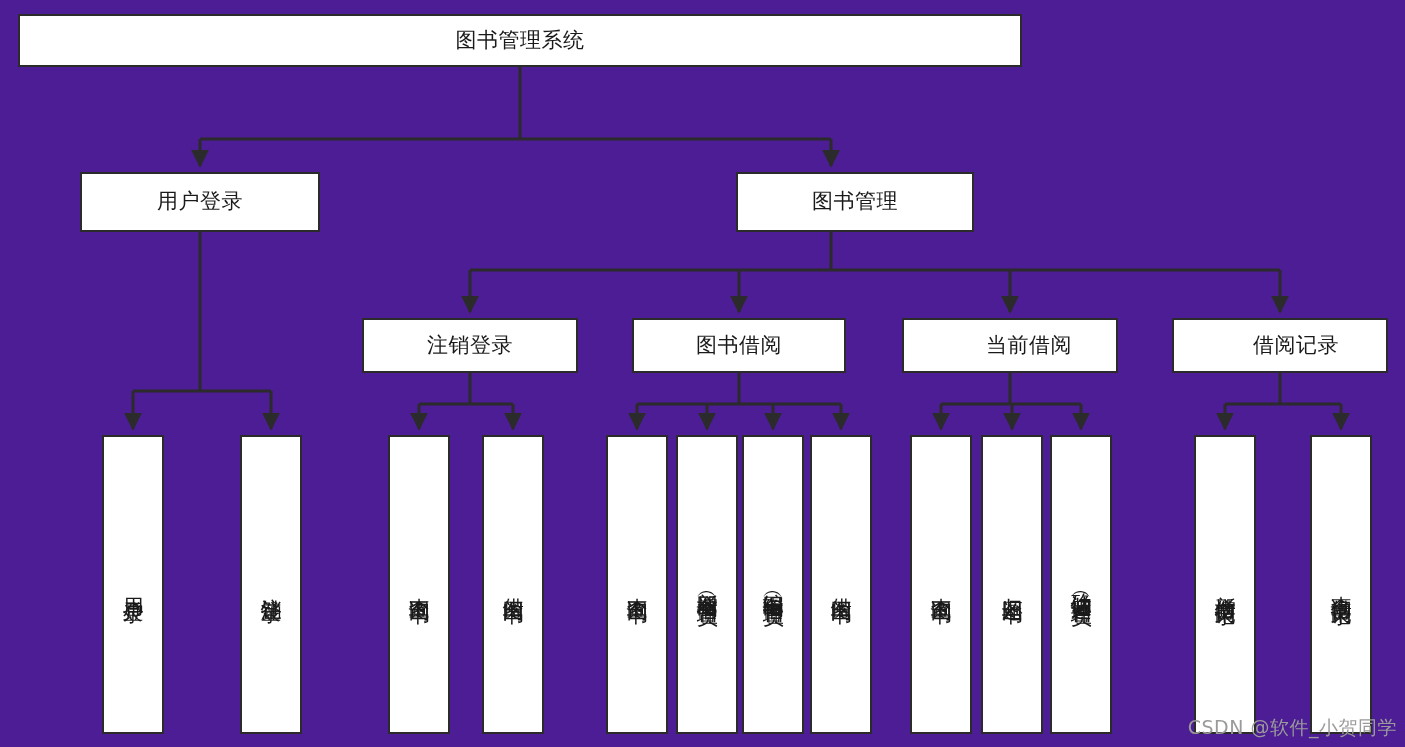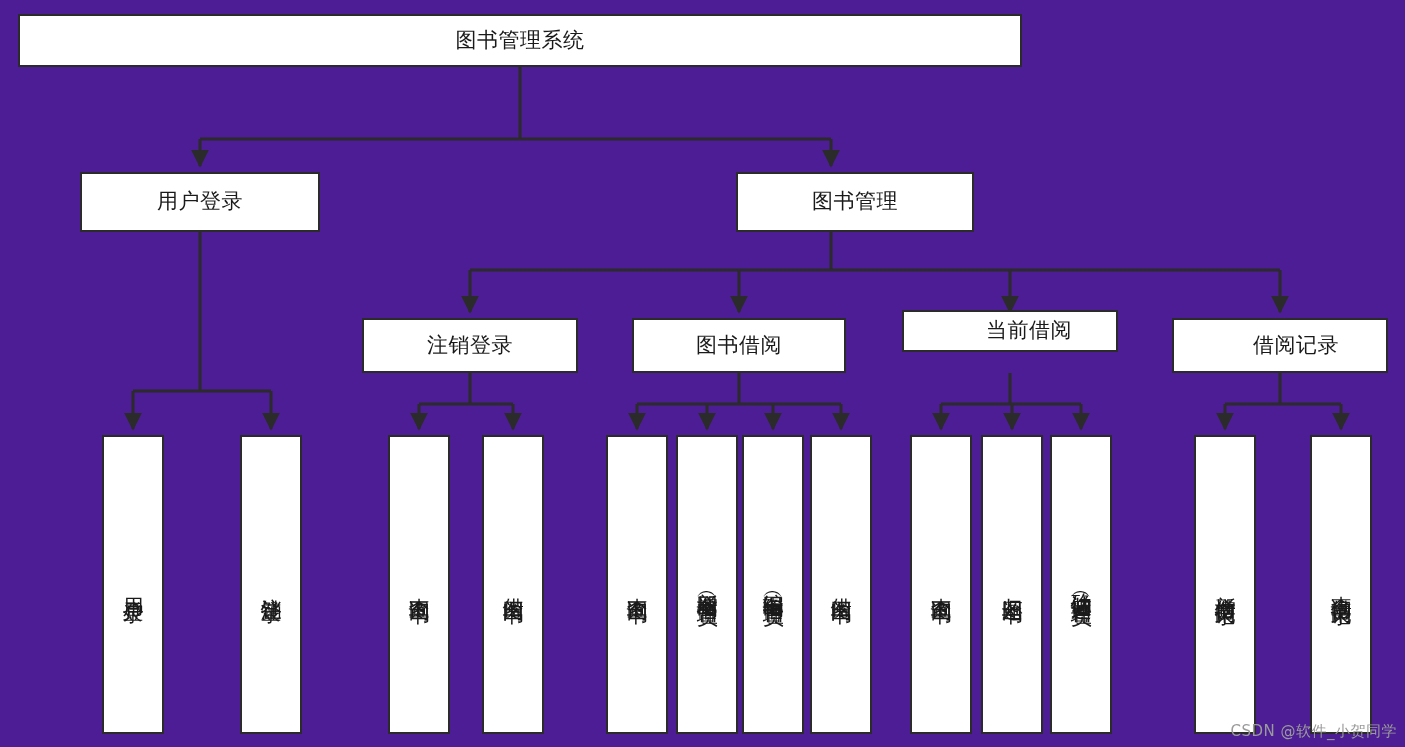--- a/index.html
+++ b/index.html
@@ -51,21 +51,21 @@
   }
   .node.vert .label {
     writing-mode: vertical-rl;
     text-orientation: upright;
     text-align: center;
   }
   #watermark {
     position: absolute;
     right: 8px;
     bottom: 6px;
-    font-size: 15px;
+    font-size: 19px;
     color: #9a9a9a;
     letter-spacing: 0.5px;
     white-space: nowrap;
     pointer-events: none;
   }
 </style>
 </head>
 <body>
 
 <div id="canvas">
@@ -130,21 +130,21 @@
   <div class="node horiz" id="node-l1-1" style="left: 712px; top: 172px; width: 238px; height: 60px; margin-left: 24px;">
     <span class="label">图书管理</span>
   </div>
 
   <div class="node horiz" id="node-l2-0" style="left: 362px; top: 318px; width: 216px; height: 55px;">
     <span class="label">注销登录</span>
   </div>
   <div class="node horiz" id="node-l2-1" style="left: 632px; top: 318px; width: 214px; height: 55px;">
     <span class="label">图书借阅</span>
   </div>
-  <div class="node horiz" id="node-l2-2" style="left: 902px; top: 310px; width: 216px; height: 42px; padding-left: 38px;">
+  <div class="node horiz" id="node-l2-2" style="left: 902px; top: 318px; width: 216px; height: 55px; padding-left: 38px;">
     <span class="label">当前借阅</span>
   </div>
   <div class="node horiz" id="node-l2-3" style="left: 1172px; top: 318px; width: 216px; height: 55px; padding-left: 32px;">
     <span class="label">借阅记录</span>
   </div>
 
   <div class="node vert" id="node-leaf-0" style="left: 102px; top: 435px; width: 62px; height: 299px;">
     <span class="label">用户登录</span>
   </div>
   <div class="node vert" id="node-leaf-1" style="left: 240px; top: 435px; width: 62px; height: 299px;">

